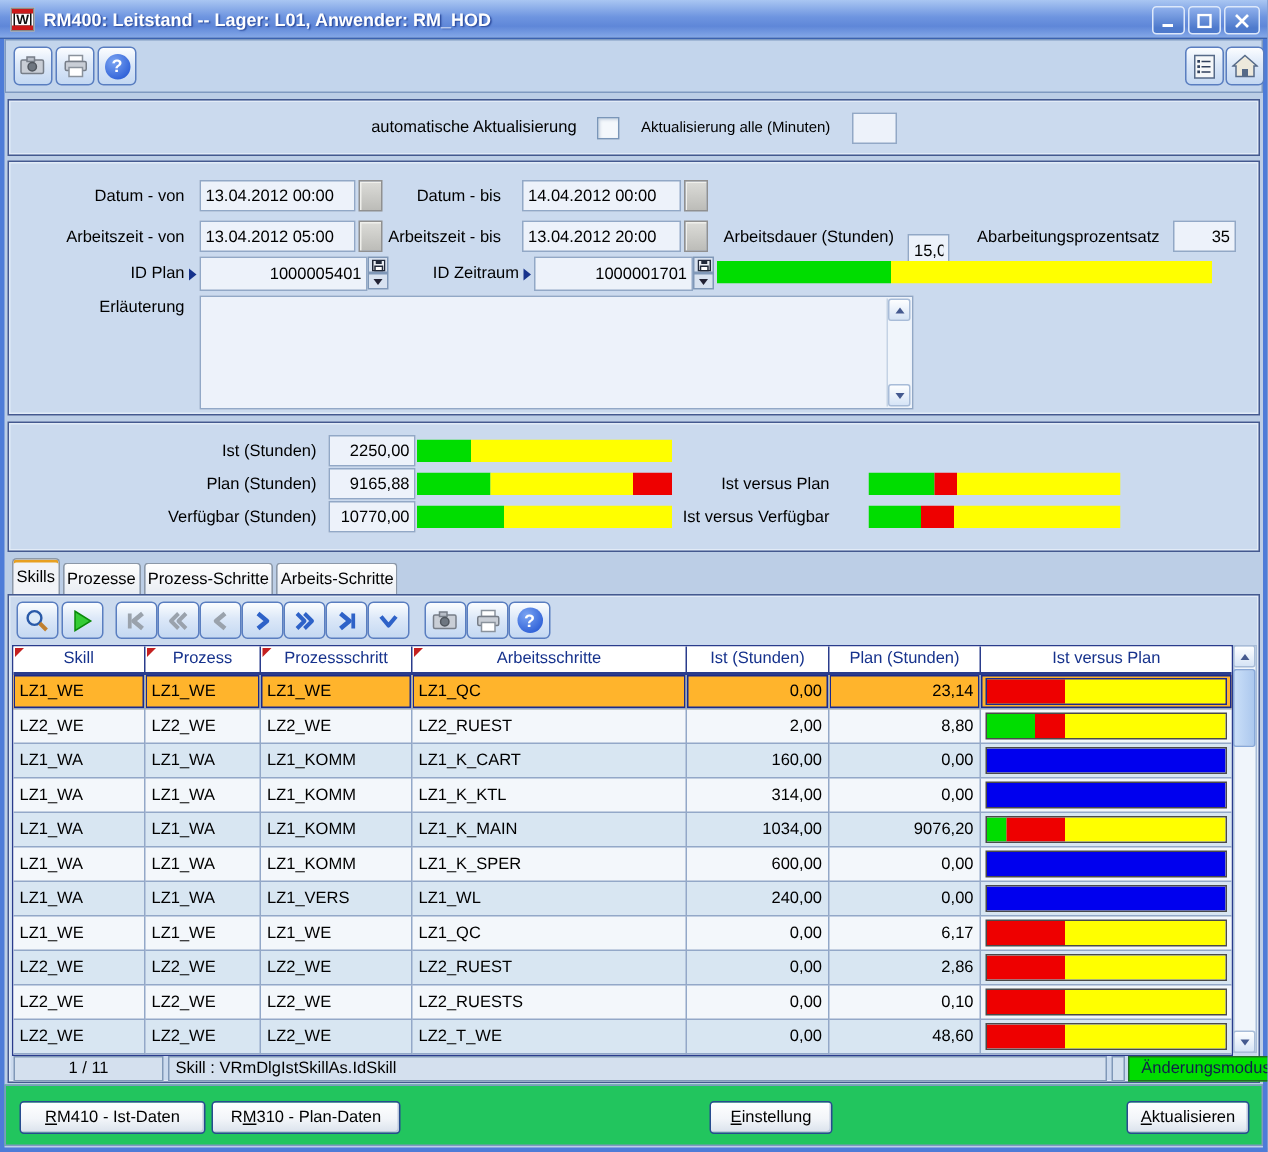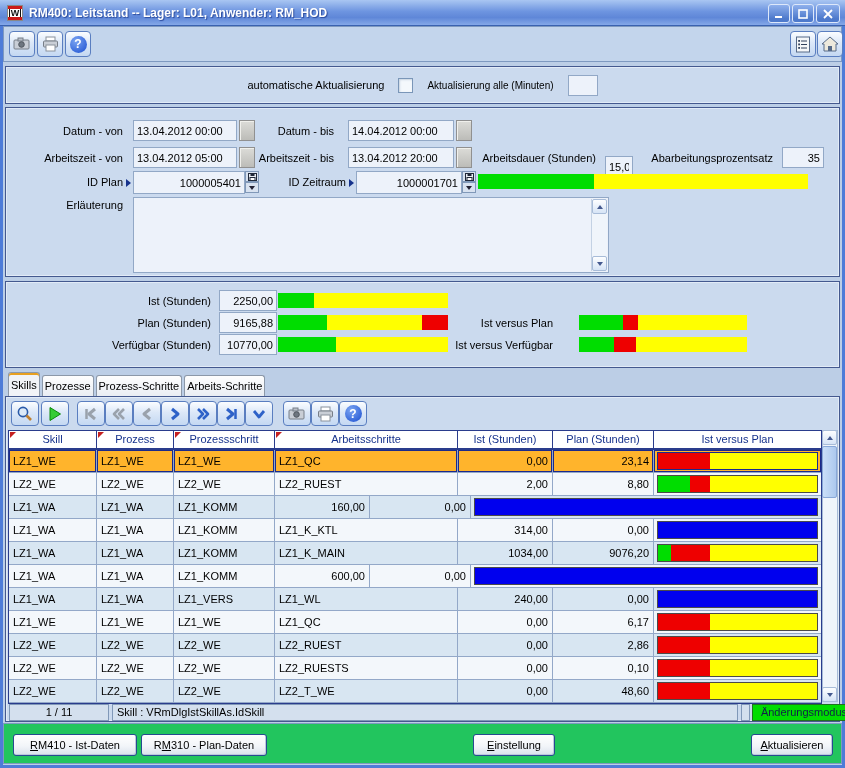--- a/index.html
+++ b/index.html
@@ -390,20 +390,21 @@
                 <div style="width: 20%; background: rgb(0, 221, 0);"></div>
                 <div style="width: 13%; background: rgb(238, 0, 0);"></div>
                 <div style="width: 67%; background: rgb(255, 255, 0);"></div>
               </div>
             </div>
           </div>
           <div class="tr">
             <div class="td c0">LZ1_WA</div>
             <div class="td c1">LZ1_WA</div>
             <div class="td c2">LZ1_KOMM</div>
+            <div class="td c3">LZ1_K_CART</div>
             <div class="td c4 num">160,00</div>
             <div class="td c5 num">0,00</div>
             <div class="td c6 barcell">
               <div class="rowbar">
                 <div style="width: 100%; background: rgb(0, 0, 238);"></div>
               </div>
             </div>
           </div>
           <div class="tr">
             <div class="td c0">LZ1_WA</div>
@@ -430,20 +431,21 @@
                 <div style="width: 8%; background: rgb(0, 221, 0);"></div>
                 <div style="width: 25%; background: rgb(238, 0, 0);"></div>
                 <div style="width: 67%; background: rgb(255, 255, 0);"></div>
               </div>
             </div>
           </div>
           <div class="tr">
             <div class="td c0">LZ1_WA</div>
             <div class="td c1">LZ1_WA</div>
             <div class="td c2">LZ1_KOMM</div>
+            <div class="td c3">LZ1_K_SPER</div>
             <div class="td c4 num">600,00</div>
             <div class="td c5 num">0,00</div>
             <div class="td c6 barcell">
               <div class="rowbar">
                 <div style="width: 100%; background: rgb(0, 0, 238);"></div>
               </div>
             </div>
           </div>
           <div class="tr">
             <div class="td c0">LZ1_WA</div>

